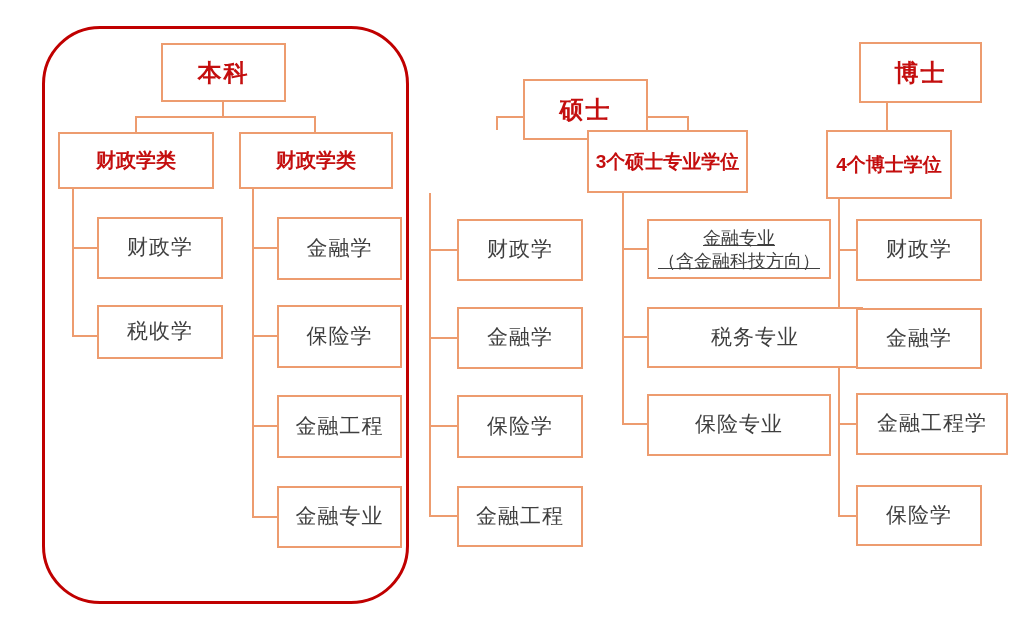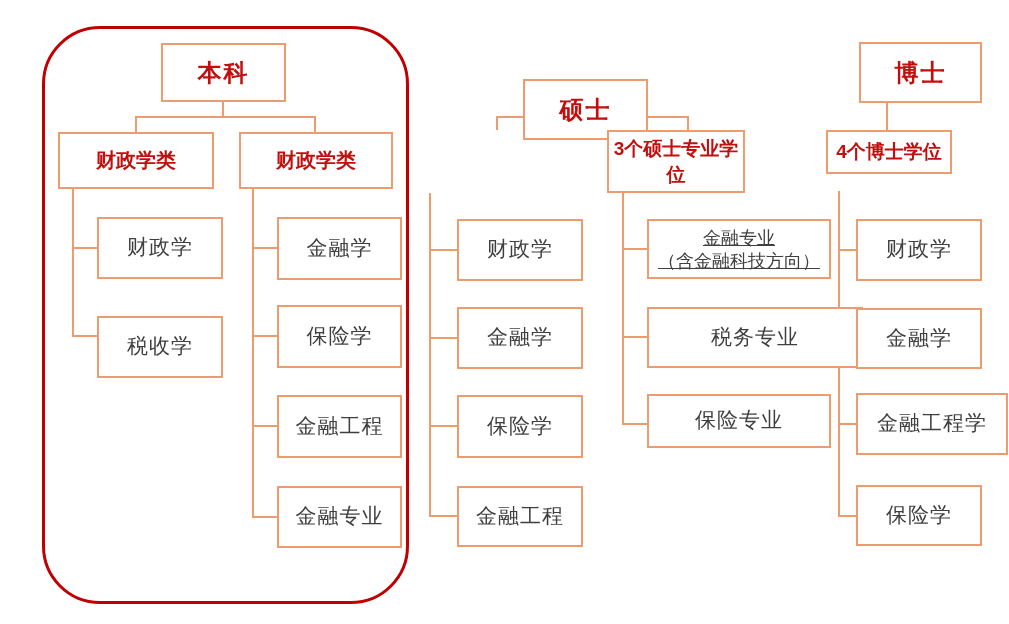--- a/index.html
+++ b/index.html
@@ -71,37 +71,37 @@
   <div class="line" style="left:838px;top:191px;width:2px;height:326px;"></div>
   <div class="line" style="left:838px;top:249px;width:18px;height:2px;"></div>
   <div class="line" style="left:838px;top:338px;width:18px;height:2px;"></div>
   <div class="line" style="left:838px;top:423px;width:18px;height:2px;"></div>
   <div class="line" style="left:838px;top:515px;width:18px;height:2px;"></div>
 
   <div class="node hdr l1" style="left:161px;top:43px;width:125px;height:59px;">本科</div>
   <div class="node hdr l2" style="left:58px;top:132px;width:156px;height:57px;">财政学类</div>
   <div class="node hdr l2" style="left:239px;top:132px;width:154px;height:57px;">财政学类</div>
   <div class="node leaf" style="left:97px;top:217px;width:126px;height:62px;">财政学</div>
-  <div class="node leaf" style="left:97px;top:316px;width:126px;height:62px;">税收学</div>
+  <div class="node leaf" style="left:97px;top:305px;width:126px;height:54px;">税收学</div>
   <div class="node leaf" style="left:277px;top:217px;width:125px;height:63px;">金融学</div>
   <div class="node leaf" style="left:277px;top:305px;width:125px;height:63px;">保险学</div>
   <div class="node leaf" style="left:277px;top:395px;width:125px;height:63px;">金融工程</div>
   <div class="node leaf" style="left:277px;top:486px;width:125px;height:62px;">金融专业</div>
 
   <div class="node hdr l1" style="left:523px;top:43px;width:125px;height:61px;margin-top:36px;">硕士</div>
-  <div class="node hdr l2" style="left:607px;top:130px;width:138px;height:63px;font-size:19px;">3个硕士专业学位</div>
+  <div class="node hdr l2" style="left:587px;top:130px;width:161px;height:63px;font-size:19px;">3个硕士专业学位</div>
   <div class="node leaf" style="left:457px;top:219px;width:126px;height:62px;">财政学</div>
   <div class="node leaf" style="left:457px;top:307px;width:126px;height:62px;">金融学</div>
   <div class="node leaf" style="left:457px;top:395px;width:126px;height:63px;">保险学</div>
   <div class="node leaf" style="left:457px;top:486px;width:126px;height:61px;">金融工程</div>
   <div class="node leaf sm" style="left:647px;top:219px;width:184px;height:60px;text-decoration:underline;">金融专业
 （含金融科技方向）</div>
   <div class="node leaf" style="left:647px;top:307px;width:216px;height:61px;">税务专业</div>
-  <div class="node leaf" style="left:647px;top:394px;width:184px;height:54px;">保险专业</div>
+  <div class="node leaf" style="left:647px;top:394px;width:184px;height:62px;">保险专业</div>
 
   <div class="node hdr l1" style="left:859px;top:42px;width:123px;height:61px;">博士</div>
-  <div class="node hdr l2" style="left:826px;top:130px;width:126px;height:44px;font-size:19px;">4个博士学位</div>
+  <div class="node hdr l2" style="left:826px;top:130px;width:126px;height:69px;font-size:19px;">4个博士学位</div>
   <div class="node leaf" style="left:856px;top:219px;width:126px;height:62px;">财政学</div>
   <div class="node leaf" style="left:856px;top:308px;width:126px;height:61px;">金融学</div>
   <div class="node leaf" style="left:856px;top:393px;width:152px;height:62px;">金融工程学</div>
   <div class="node leaf" style="left:856px;top:485px;width:126px;height:61px;">保险学</div>
 
 </div>
 
 </body></html>

